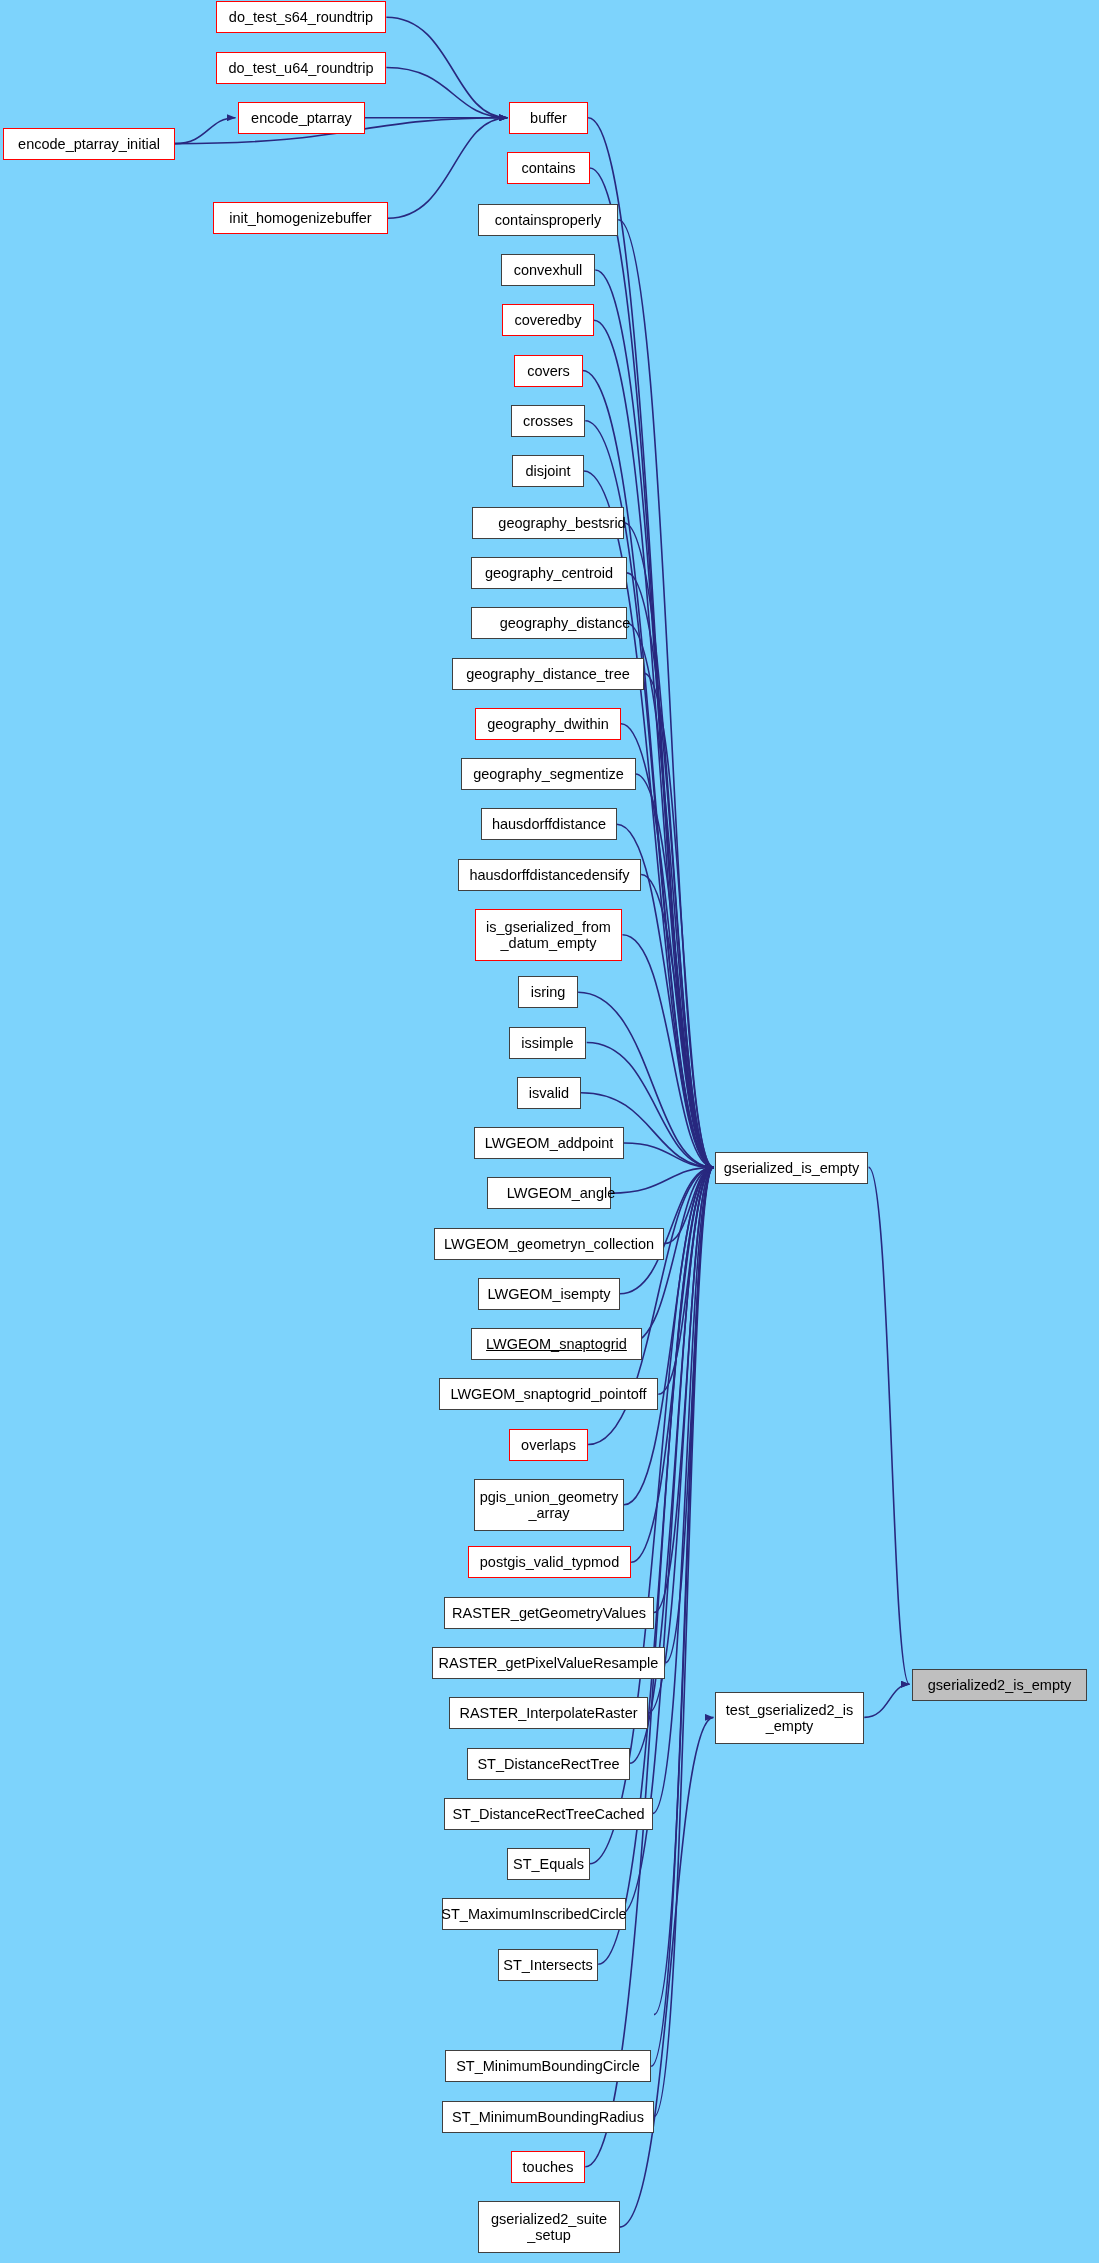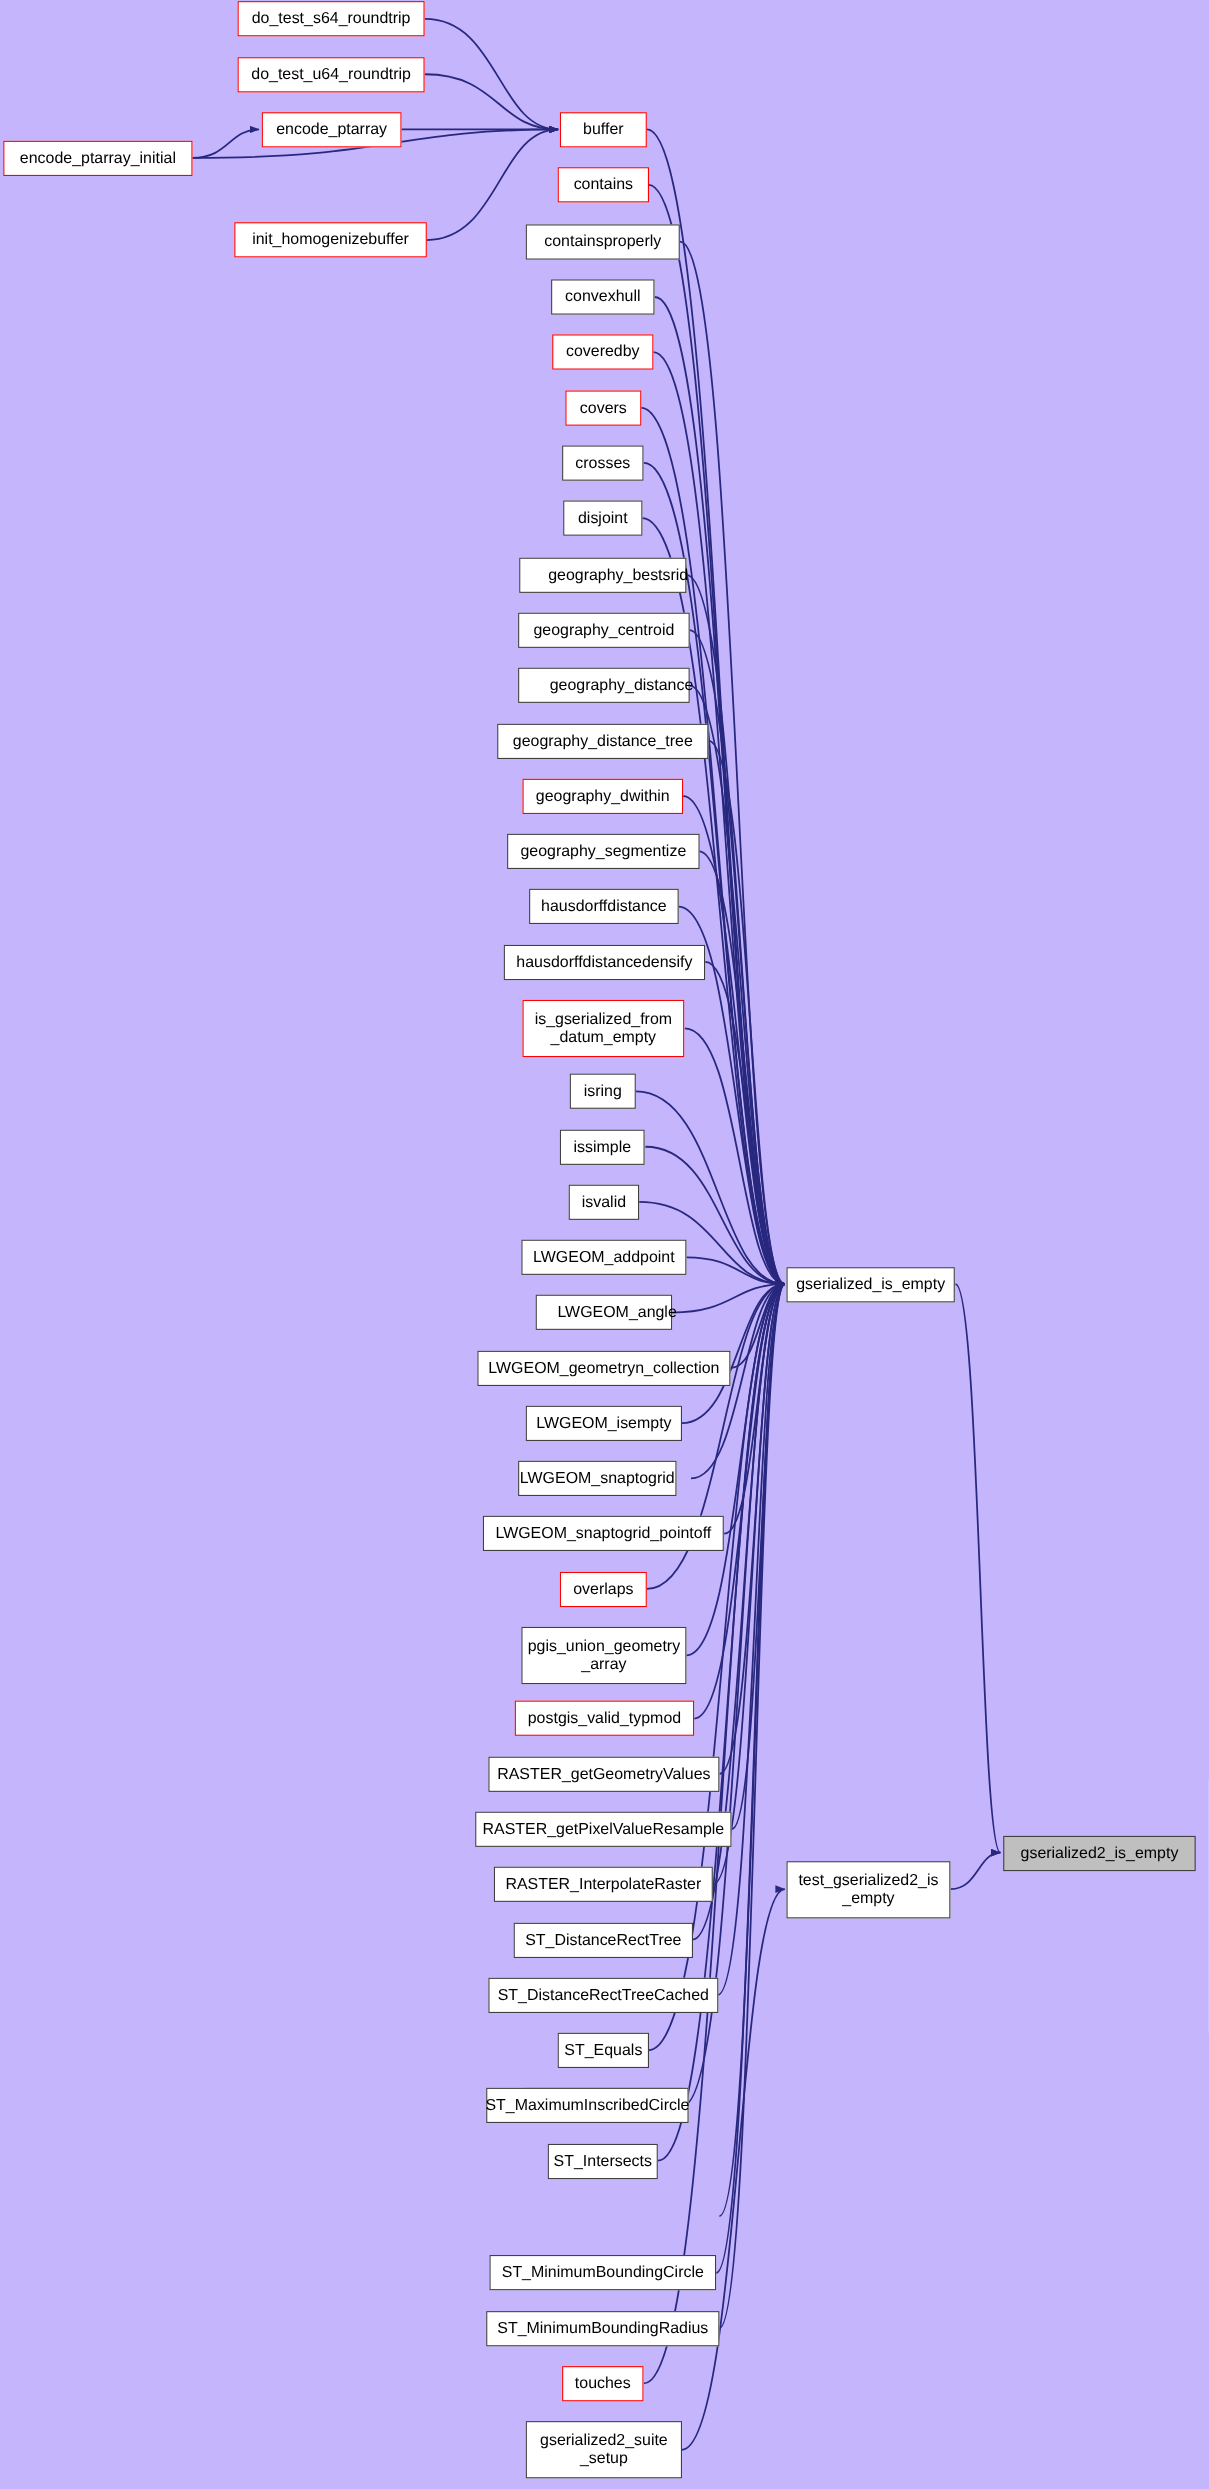--- a/index.html
+++ b/index.html
@@ -7,21 +7,21 @@
     padding: 0;
     background: #ffffff;
   }
   body {
     font-family: "Liberation Sans", sans-serif;
   }
   #graph {
     position: relative;
     width: 1099px;
     height: 2263px;
-    background: #c4b5fd;
+    background: #7dd3fc;
     overflow: hidden;
   }
   #edges {
     position: absolute;
     left: 0;
     top: 0;
     width: 1099px;
     height: 2263px;
     pointer-events: none;
   }
@@ -134,21 +134,21 @@
     <div class="node" style="left: 458px; top: 859px; width: 183px; height: 32px;">hausdorffdistancedensify</div>
     <div class="node red" style="left: 475px; top: 909px; width: 147px; height: 52px;">is_gserialized_from
 _datum_empty</div>
     <div class="node" style="left: 518px; top: 976px; width: 60px; height: 32px;">isring</div>
     <div class="node" style="left: 509px; top: 1027px; width: 77px; height: 32px;">issimple</div>
     <div class="node" style="left: 517px; top: 1077px; width: 64px; height: 32px;">isvalid</div>
     <div class="node" style="left: 474px; top: 1127px; width: 150px; height: 32px;">LWGEOM_addpoint</div>
     <div class="node" style="left: 487px; top: 1177px; width: 124px; height: 32px; padding-left: 24px;">LWGEOM_angle</div>
     <div class="node" style="left: 434px; top: 1228px; width: 230px; height: 32px;">LWGEOM_geometryn_collection</div>
     <div class="node" style="left: 478px; top: 1278px; width: 142px; height: 32px;">LWGEOM_isempty</div>
-    <div class="node" style="left: 471px; top: 1328px; width: 144px; height: 32px;">LWGEOM_snaptogrid</div>
+    <div class="node" style="left: 471px; top: 1328px; width: 171px; height: 32px; text-decoration: underline;">LWGEOM_snaptogrid</div>
     <div class="node" style="left: 439px; top: 1378px; width: 219px; height: 32px;">LWGEOM_snaptogrid_pointoff</div>
     <div class="node red" style="left: 509px; top: 1429px; width: 79px; height: 32px;">overlaps</div>
     <div class="node" style="left: 474px; top: 1479px; width: 150px; height: 52px;">pgis_union_geometry
 _array</div>
     <div class="node red" style="left: 468px; top: 1546px; width: 163px; height: 32px;">postgis_valid_typmod</div>
     <div class="node" style="left: 444px; top: 1597px; width: 210px; height: 32px;">RASTER_getGeometryValues</div>
     <div class="node" style="left: 432px; top: 1647px; width: 233px; height: 32px;">RASTER_getPixelValueResample</div>
     <div class="node" style="left: 449px; top: 1697px; width: 199px; height: 32px;">RASTER_InterpolateRaster</div>
     <div class="node" style="left: 467px; top: 1748px; width: 163px; height: 32px;">ST_DistanceRectTree</div>
     <div class="node" style="left: 444px; top: 1798px; width: 209px; height: 32px;">ST_DistanceRectTreeCached</div>

